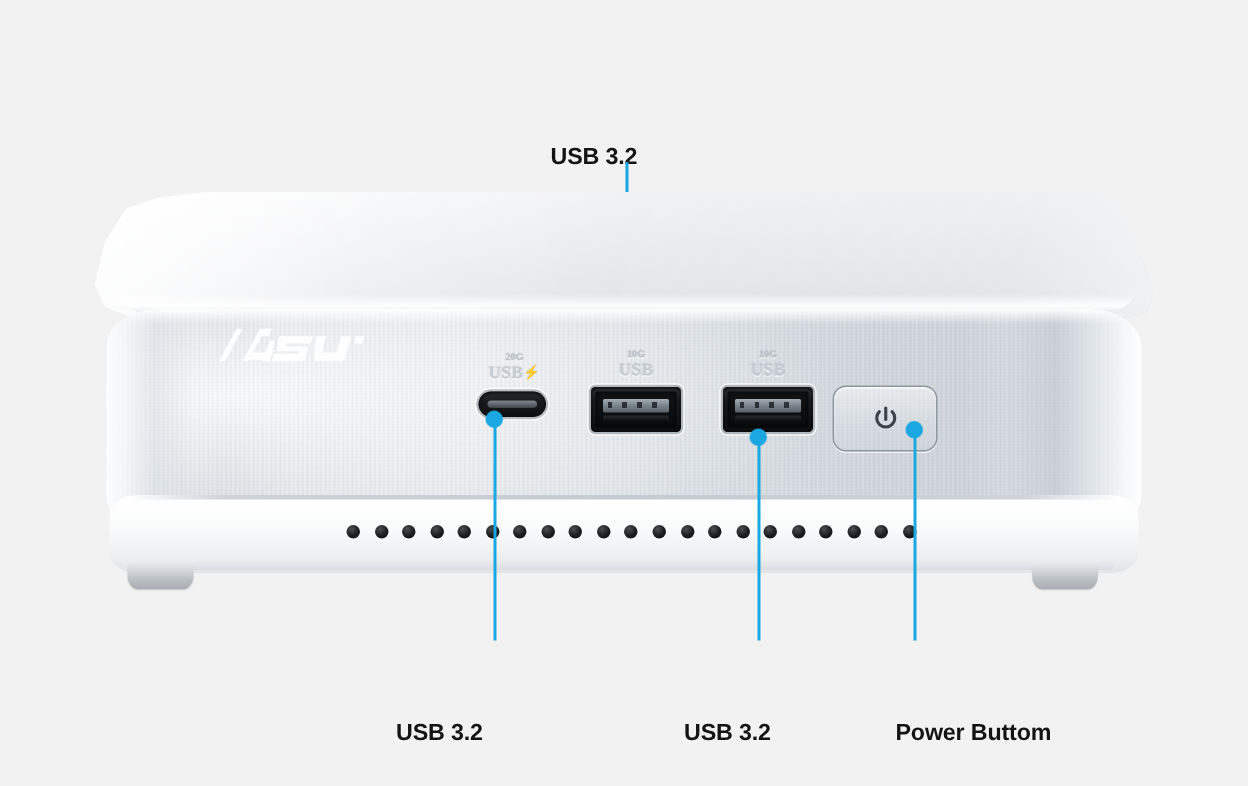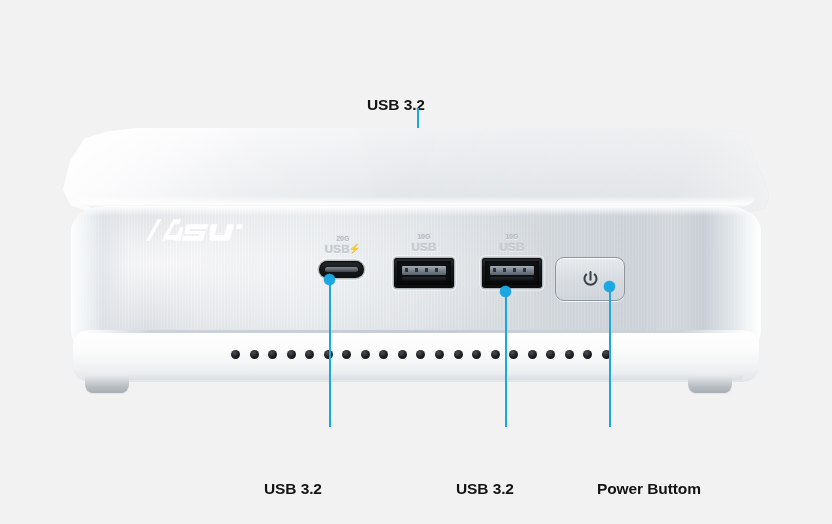--- a/index.html
+++ b/index.html
@@ -263,21 +263,21 @@
   .asus-logo svg { display: block; width: 100%; height: 100%; }
 
   
   .port-group { position: absolute; }
 
   .port-mark {
     position: absolute;
     text-align: center;
     color: #ffffff;
     text-shadow: 0 1px 0 rgba(255,255,255,0.55), 0 0 1px rgba(120,130,140,0.55);
-    font-family: Liberation Sans, sans-serif;
+    font-family: Liberation Serif, serif;
     user-select: none;
   }
   .port-mark .speed {
     display: block;
     font-size: 6.5px;
     font-weight: 700;
     letter-spacing: 0.2px;
     color: #b9bfc5;
     line-height: 1;
     margin-bottom: 1px;

